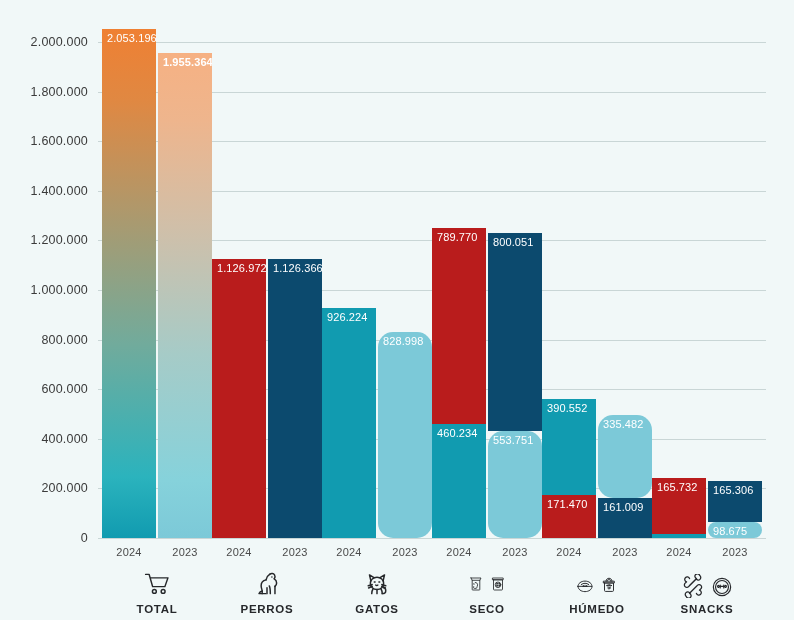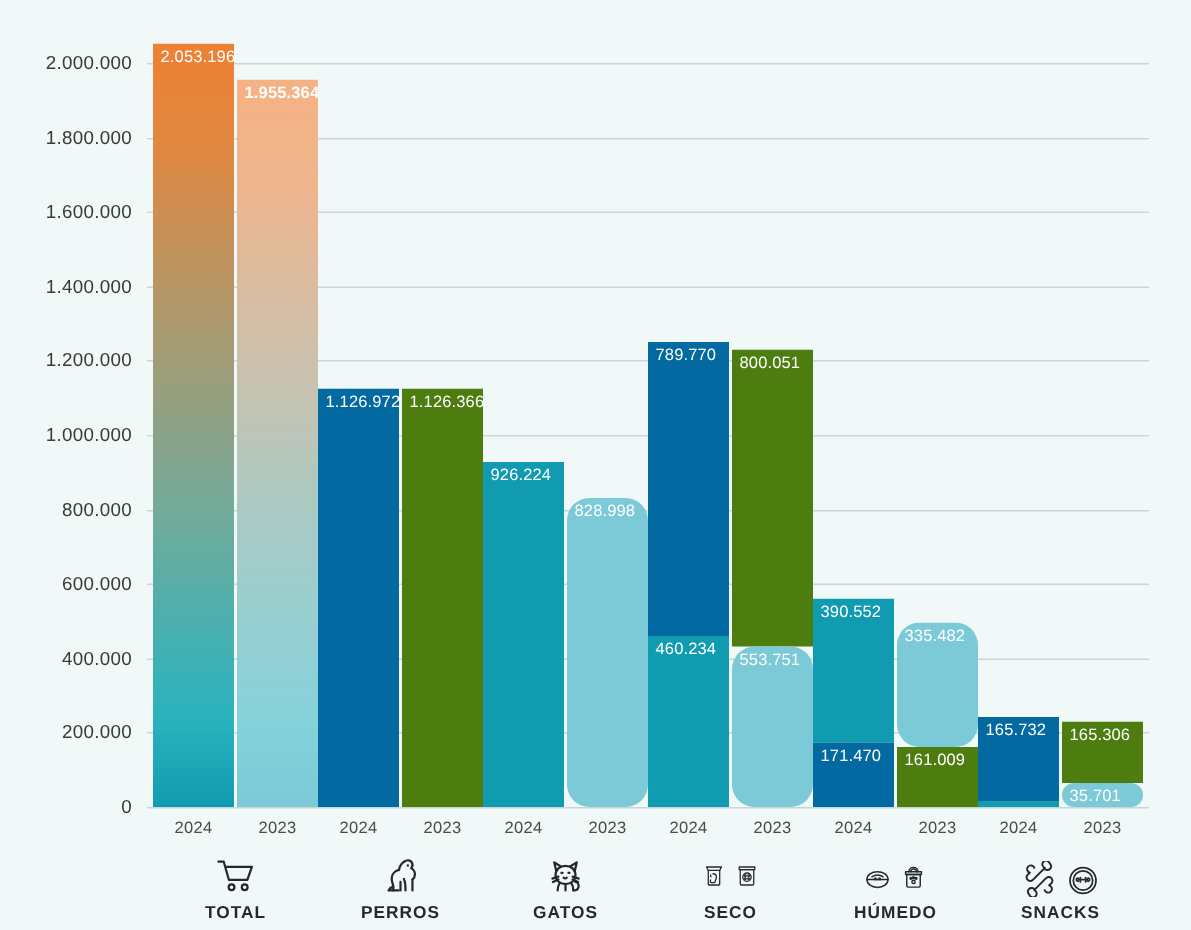--- a/index.html
+++ b/index.html
@@ -58,22 +58,22 @@
     position: absolute;
     left: 5px; top: 3px;
     font-size: 11px;
     color: #ffffff;
     white-space: nowrap;
     letter-spacing: .1px;
   }
 
   .c-teal-dark  { background: #119bb0; }
   .c-teal-light { background: #7cc9d8; border-radius: 15px; }
-  .c-or-dark    { background: #0369a1; }
-  .c-or-light   { background: #4d7c0f; }
+  .c-or-dark    { background: #b91c1c; }
+  .c-or-light   { background: #0c4a6e; }
   .c-grad-dark  { background: linear-gradient(to bottom, #ef8033 0%, #e08842 14%, #a99a70 38%, #71ab9c 62%, #2bb3bd 88%, #119bb0 100%); }
   .c-grad-light { background: linear-gradient(to bottom, #f6b183 0%, #eeb58d 14%, #cdc0ab 38%, #a6cbc7 62%, #86d2db 88%, #7cc9d8 100%); }
 
   
   .yearlab {
     position: absolute;
     text-align: center;
     font-size: 11px;
     color: #4a4a4a;
     letter-spacing: .2px;
@@ -187,21 +187,21 @@
         </div>
         <div class="seg c-teal-dark" style="height: 18.7086px;">
           <span class="vlabel">75.438</span>
         </div>
       </div>
       <div class="bar" style="left: 610px; width: 54px; height: 56.6658px;">
         <div class="seg c-or-light" style="height: 40.9959px;">
           <span class="vlabel">165.306</span>
         </div>
         <div class="seg c-teal-light" style="height: 15.6699px;">
-          <span class="vlabel">35.701</span>
+          <span class="vlabel">98.675</span>
         </div>
       </div>
     </div>
 
   <div id="xaxis-years">
       <div class="yearlab" style="left: 102px; width: 54px; top: 546px;">2024</div>
       <div class="yearlab" style="left: 158px; width: 54px; top: 546px;">2023</div>
       <div class="yearlab" style="left: 212px; width: 54px; top: 546px;">2024</div>
       <div class="yearlab" style="left: 268px; width: 54px; top: 546px;">2023</div>
       <div class="yearlab" style="left: 322px; width: 54px; top: 546px;">2024</div>

